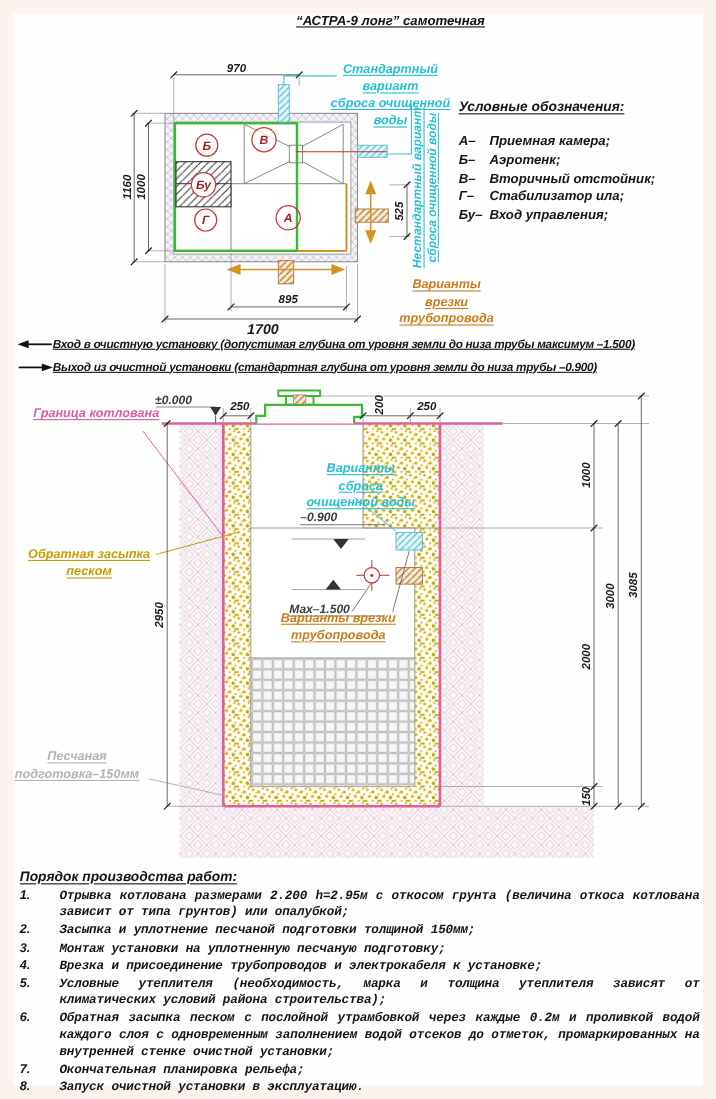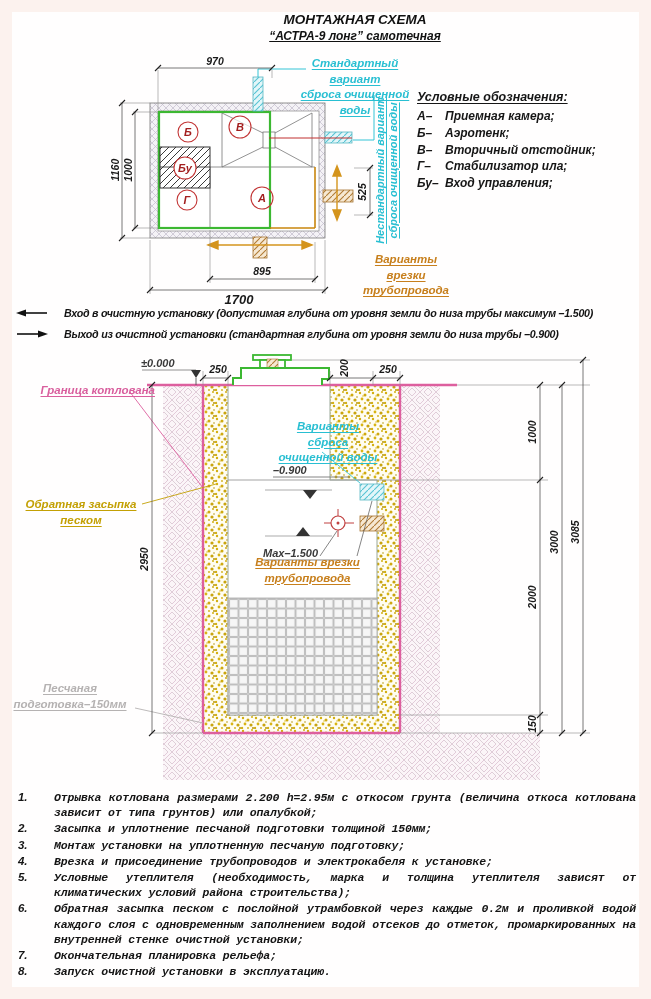--- a/index.html
+++ b/index.html
@@ -10,51 +10,50 @@
   svg text{font-family:"Liberation Sans",sans-serif;font-style:italic;font-weight:bold;fill:#1a1a1a;}
   .dim{font-size:10.5px;}
   .dimbig{font-size:13px;}
   .cl{font-size:11px;fill:#a31f1f;}
   .lev{font-size:11px;fill:#3a3a3a;}
   .title{position:absolute;left:60px;top:11px;width:590px;text-align:center;
          font-style:italic;font-weight:bold;color:#111;}
   .title .t1{font-size:13.5px;line-height:17px;}
   .title .t2{font-size:12px;line-height:16px;text-decoration:underline;}
   .legend{position:absolute;left:417px;top:90px;width:225px;font-style:italic;font-weight:bold;color:#161616;}
-  .legend .ltitle{font-size:12.5px;text-decoration:underline;text-underline-offset:2px;margin-bottom:4px;}
+  .legend .ltitle{font-size:12.5px;text-decoration:underline;text-underline-offset:2px;margin-bottom:16px;}
   .lrow{display:flex;font-size:12px;line-height:16.8px;}
   .lkey{width:28px;flex:none;}
   .lsquare{display:inline-block;width:14px;height:14px;border:2.4px solid #3cb832;
            margin:1px 8px 0 1px;flex:none;}
   .call{position:absolute;font-style:italic;font-weight:bold;font-size:11.5px;line-height:15.5px;
         text-align:center;text-decoration:underline;text-underline-offset:2px;text-decoration-thickness:1px;}
   .c-cyan{color:#29bfd2}.c-pink{color:#d95f9e}.c-olive{color:#c3a004}
   .c-orange{color:#c77f1c}.c-gray{color:#b5b2b2}
   .vtext{position:absolute;left:374px;top:248px;width:155px;transform:rotate(-90deg);
          transform-origin:0 0;font-size:11px;line-height:12.5px;}
   .notes{position:absolute;left:16px;top:302px;width:630px;}
   .nrow{display:flex;align-items:center;height:21px;}
   .nrow svg{position:static;flex:none;}
-  .ntext{margin-left:16px;font-style:italic;font-weight:bold;font-size:10.7px;
-         letter-spacing:-0.25px;white-space:nowrap;color:#141414;}
+  .ntext{margin-left:0;font-style:italic;font-weight:bold;font-size:10.7px;
+         letter-spacing:-0.25px;white-space:nowrap;color:#141414;text-decoration:underline;}
   .work{position:absolute;left:18px;top:790px;width:618px;color:#141414;}
   .wtitle{font-style:italic;font-weight:bold;font-size:12.5px;text-decoration:underline;
           text-underline-offset:2px;margin-bottom:3px;}
   .wrow{display:flex;font-style:italic;font-weight:bold;font-size:11.5px;line-height:15.2px;
         letter-spacing:-0.15px;margin-bottom:1px;}
   .wnum{width:36px;flex:none;}
   .wtext{flex:1;text-align:justify;font-family:Liberation Mono, monospace;}
 </style>
 </head>
 <body>
 
 <div class="paper"></div>
 
 <div class="title">
-  <div class="t1">МОНТАЖНАЯ СХЕМА</div>
   <div class="t2">“АСТРА-9 лонг” самотечная</div>
 </div>
 
 <svg style="left:110px;top:52px;" width="302" height="256" viewBox="0 0 302 256">
   <defs>
     <pattern id="wall" width="7" height="7" patternUnits="userSpaceOnUse">
       <rect width="7" height="7" fill="#f4f2f6"></rect>
       <path d="M0,7 L7,0 M0,0 L7,7" stroke="#c2bccc" stroke-width="0.7" fill="none"></path>
     </pattern>
     <pattern id="hatchb" width="7" height="7" patternUnits="userSpaceOnUse">
@@ -340,39 +339,40 @@
   <text class="dim" transform="translate(559,180) rotate(-90)" text-anchor="middle">3085</text>
   <text class="dim" transform="translate(128,207) rotate(-90)" text-anchor="middle">2950</text>
   <text class="dim" x="198" y="21" text-anchor="middle">250</text>
   <text class="dim" transform="translate(328,16) rotate(-90)" text-anchor="middle">200</text>
   <text class="dim" x="368" y="21" text-anchor="middle">250</text>
   <text class="lev" x="121" y="15">±0.000</text>
   <text class="lev" x="253" y="122">–0.900</text>
   <text class="lev" x="243" y="205">Max–1.500</text>
 </svg>
 
-<div class="call c-pink" style="left:20px;top:383px;width:135px;text-align:right;">Граница котлована</div>
+<div class="call c-pink" style="left:20px;top:369px;width:135px;text-align:center;">Граница котлована</div>
 <div class="call c-olive" style="left:16px;top:497px;width:130px;">
   <div>Обратная засыпка</div>
   <div>песком</div>
 </div>
 <div class="call c-gray" style="left:10px;top:681px;width:120px;">
   <div>Песчаная</div>
   <div>подготовка–150мм</div>
 </div>
 <div class="call c-cyan" style="left:230px;top:419px;width:100px;margin-left:48px;">
   <div>Варианты сброса</div>
   <div>очищенной воды</div>
 </div>
 <div class="call c-orange" style="left:255px;top:555px;width:105px;">
   <div>Варианты врезки</div>
   <div>трубопровода</div>
 </div>
 
 <div class="work">
+  <div class="wtitle">Порядок производства работ:</div>
   <div class="wrow">
     <div class="wnum">1.</div>
     <div class="wtext">Отрывка котлована размерами 2.200 h=2.95м с откосом грунта (величина откоса котлована зависит от типа грунтов) или опалубкой;</div>
   </div>
   <div class="wrow">
     <div class="wnum">2.</div>
     <div class="wtext">Засыпка и уплотнение песчаной подготовки толщиной 150мм;</div>
   </div>
   <div class="wrow">
     <div class="wnum">3.</div>

